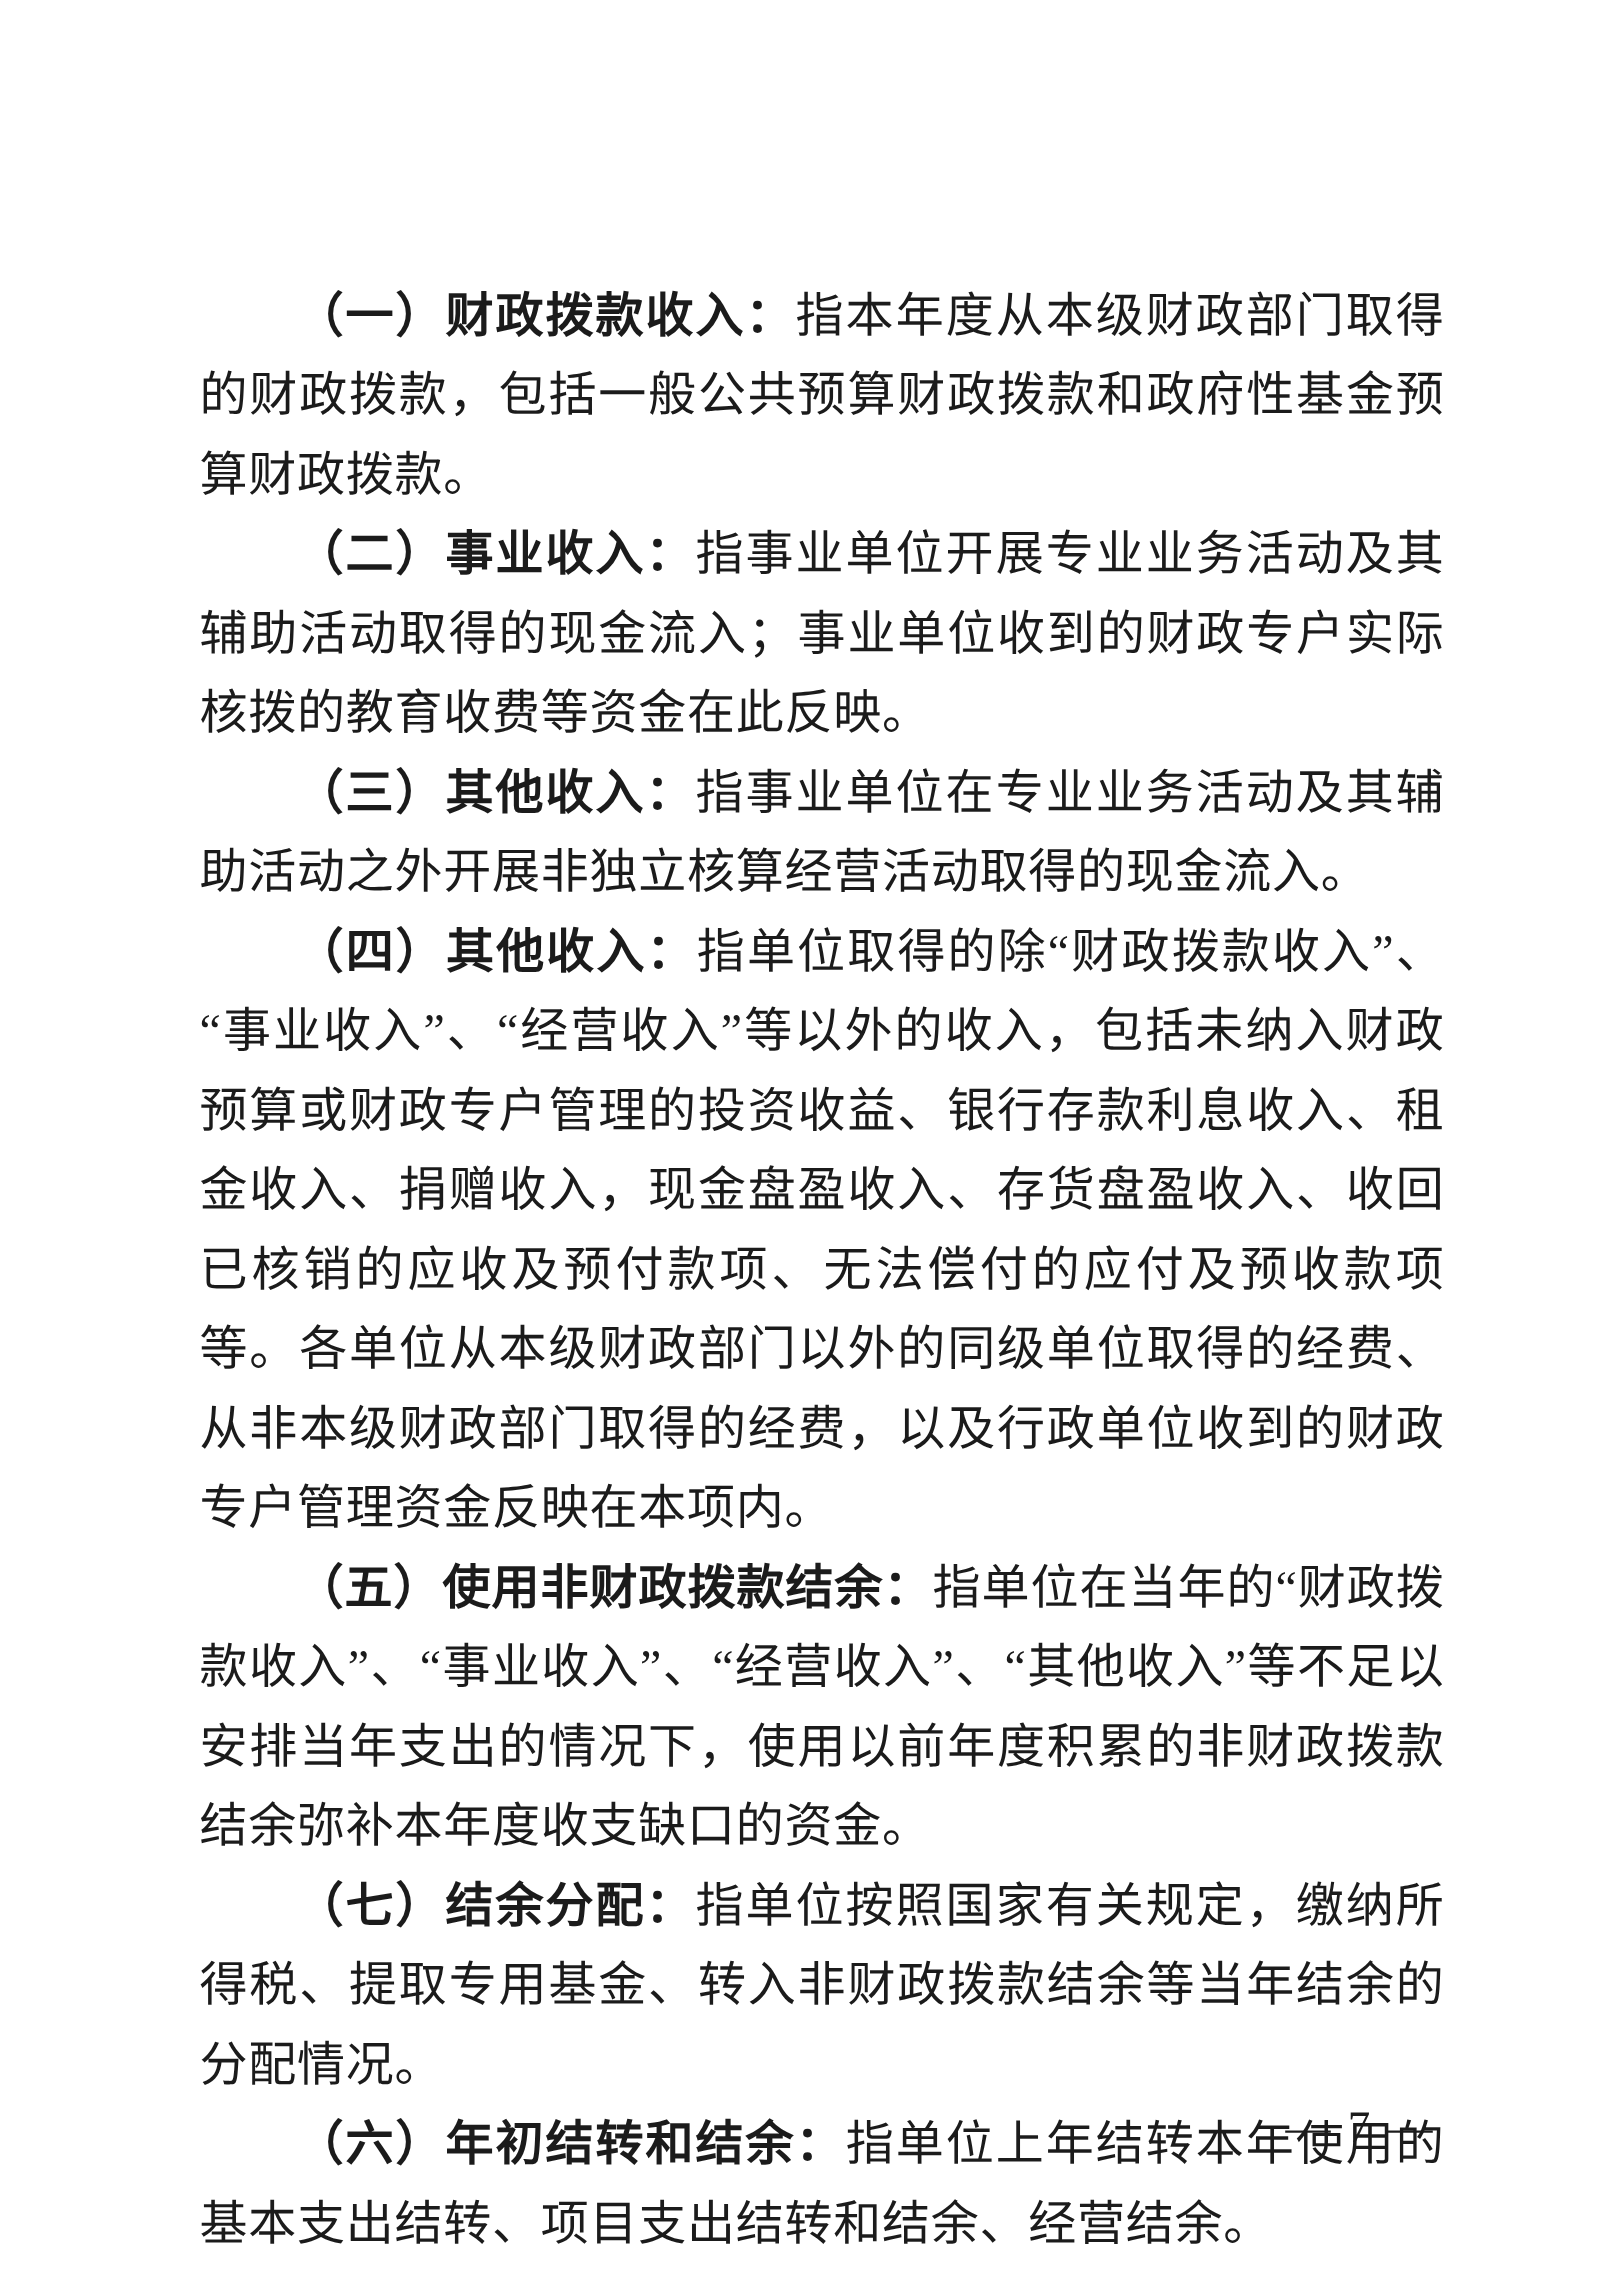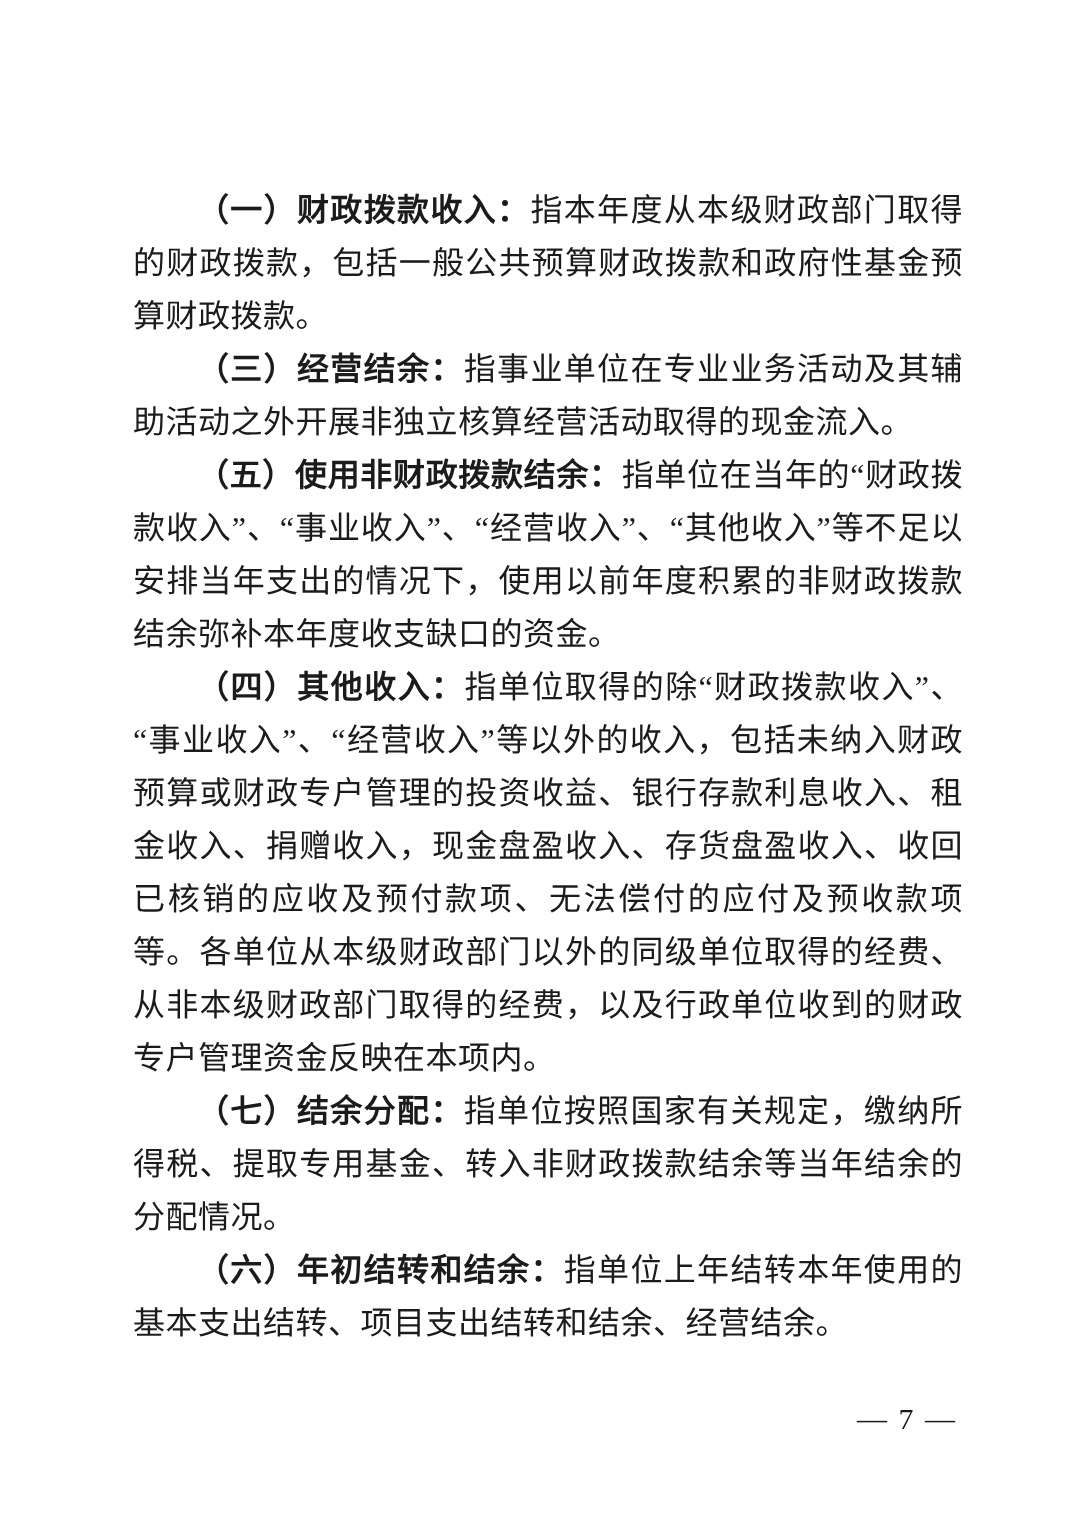--- a/index.html
+++ b/index.html
@@ -44,20 +44,21 @@
     color: #1b1b1b;
     white-space: nowrap;
   }
 </style>
 </head>
 <body>
 
 <div class="page">
   <div class="doc-body">
     <p class="para"><span class="lead">（一）财政拨款收入：</span><span>指本年度从本级财政部门取得的财政拨款，包括一般公共预算财政拨款和政府性基金预算财政拨款。</span></p>
-    <p class="para"><span class="lead">（三）经营结余：</span><span>指事业单位在专业业务活动及其辅助活动之外开展非独立核算经营活动取得的现金流入。</span></p>
+    <p class="para"><span class="lead">（二）事业收入：</span><span>指事业单位开展专业业务活动及其辅助活动取得的现金流入；事业单位收到的财政专户实际核拨的教育收费等资金在此反映。</span></p>
+    <p class="para"><span class="lead">（三）其他收入：</span><span>指事业单位在专业业务活动及其辅助活动之外开展非独立核算经营活动取得的现金流入。</span></p>
+    <p class="para"><span class="lead">（四）其他收入：</span><span>指单位取得的除“财政拨款收入”、“事业收入”、“经营收入”等以外的收入，包括未纳入财政预算或财政专户管理的投资收益、银行存款利息收入、租金收入、捐赠收入，现金盘盈收入、存货盘盈收入、收回已核销的应收及预付款项、无法偿付的应付及预收款项等。各单位从本级财政部门以外的同级单位取得的经费、从非本级财政部门取得的经费，以及行政单位收到的财政专户管理资金反映在本项内。</span></p>
     <p class="para"><span class="lead">（五）使用非财政拨款结余：</span><span>指单位在当年的“财政拨款收入”、“事业收入”、“经营收入”、“其他收入”等不足以安排当年支出的情况下，使用以前年度积累的非财政拨款结余弥补本年度收支缺口的资金。</span></p>
-    <p class="para"><span class="lead">（四）其他收入：</span><span>指单位取得的除“财政拨款收入”、“事业收入”、“经营收入”等以外的收入，包括未纳入财政预算或财政专户管理的投资收益、银行存款利息收入、租金收入、捐赠收入，现金盘盈收入、存货盘盈收入、收回已核销的应收及预付款项、无法偿付的应付及预收款项等。各单位从本级财政部门以外的同级单位取得的经费、从非本级财政部门取得的经费，以及行政单位收到的财政专户管理资金反映在本项内。</span></p>
     <p class="para"><span class="lead">（七）结余分配：</span><span>指单位按照国家有关规定，缴纳所得税、提取专用基金、转入非财政拨款结余等当年结余的分配情况。</span></p>
     <p class="para"><span class="lead">（六）年初结转和结余：</span><span>指单位上年结转本年使用的基本支出结转、项目支出结转和结余、经营结余。</span></p>
   </div>
   <div class="page-footer">— 7 —</div>
 </div>
 
 </body></html>

